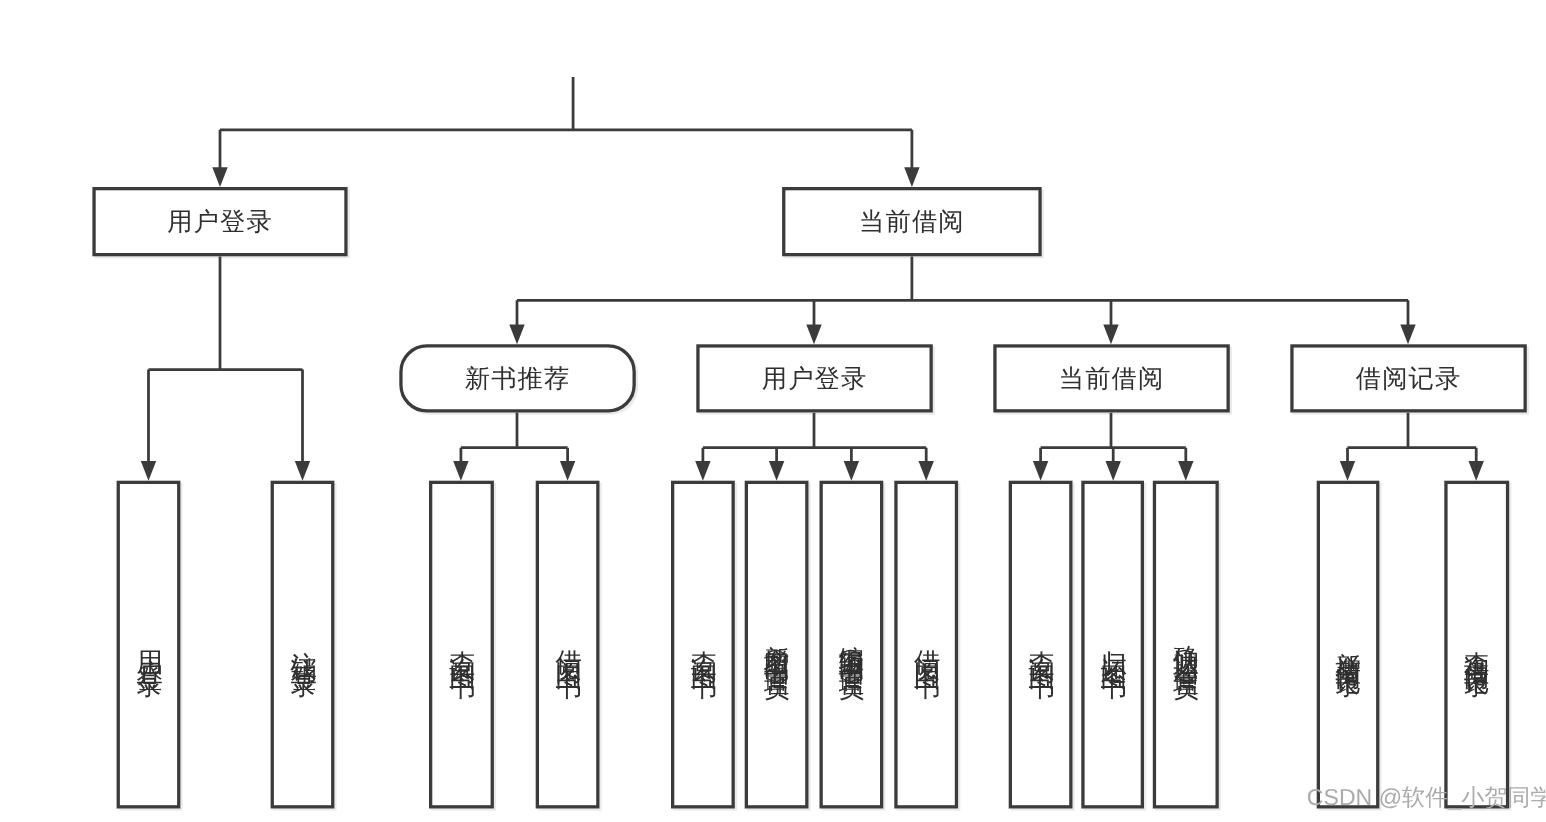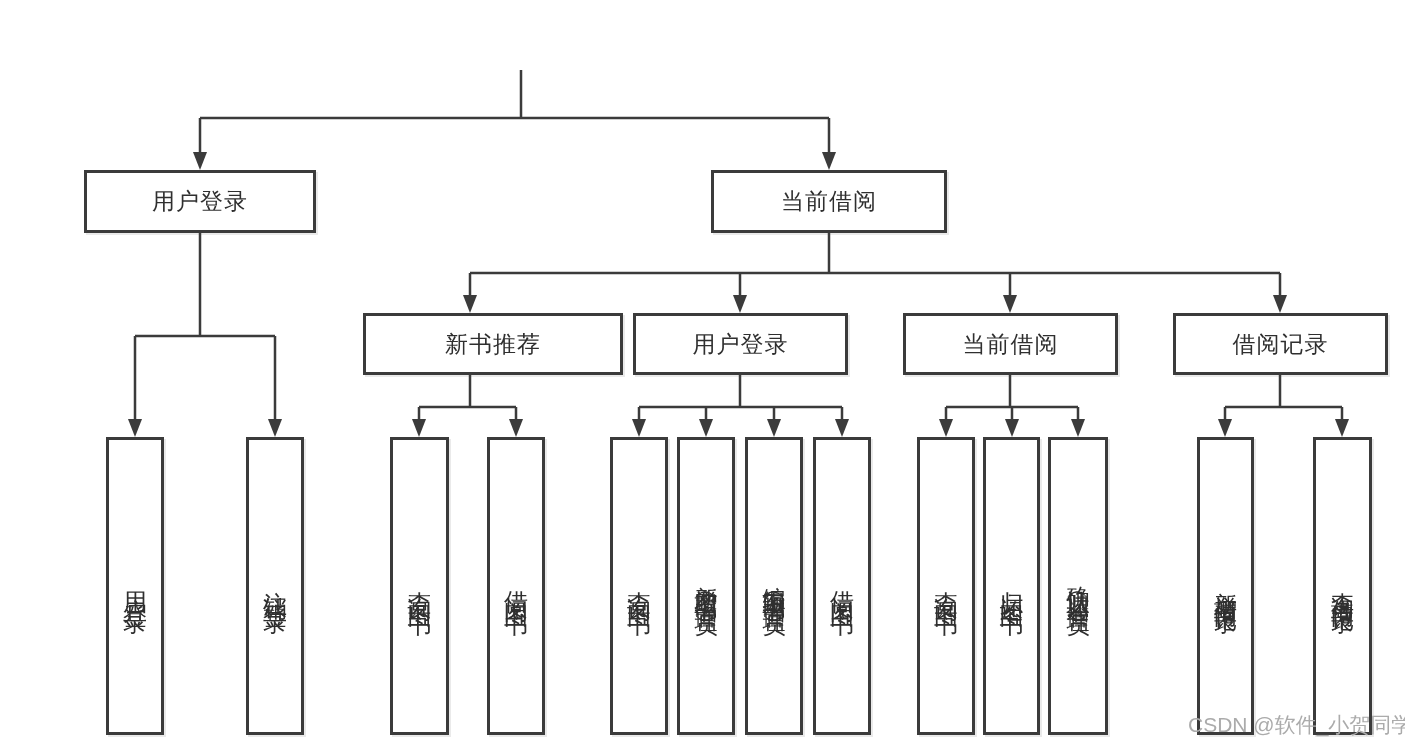--- a/index.html
+++ b/index.html
@@ -83,21 +83,21 @@
   </svg>
 
 
   <div class="node h" style="left:84px;top:170px;width:232px;height:63px;">
     <span class="lbl">用户登录</span>
   </div>
   <div class="node h" style="left:711px;top:170px;width:236px;height:63px;">
     <span class="lbl">当前借阅</span>
   </div>
 
-  <div class="node h" style="left:363px;top:313px;width:260px;height:62px;">
+  <div class="node h" style="left:363px;top:313px;width:215px;height:62px;border-radius:25px;">
     <span class="lbl">新书推荐</span>
   </div>
   <div class="node h" style="left:633px;top:313px;width:215px;height:62px;">
     <span class="lbl">用户登录</span>
   </div>
   <div class="node h" style="left:903px;top:313px;width:215px;height:62px;font-family:Liberation Mono, monospace;">
     <span class="lbl">当前借阅</span>
   </div>
   <div class="node h" style="left:1173px;top:313px;width:215px;height:62px;">
     <span class="lbl">借阅记录</span>

